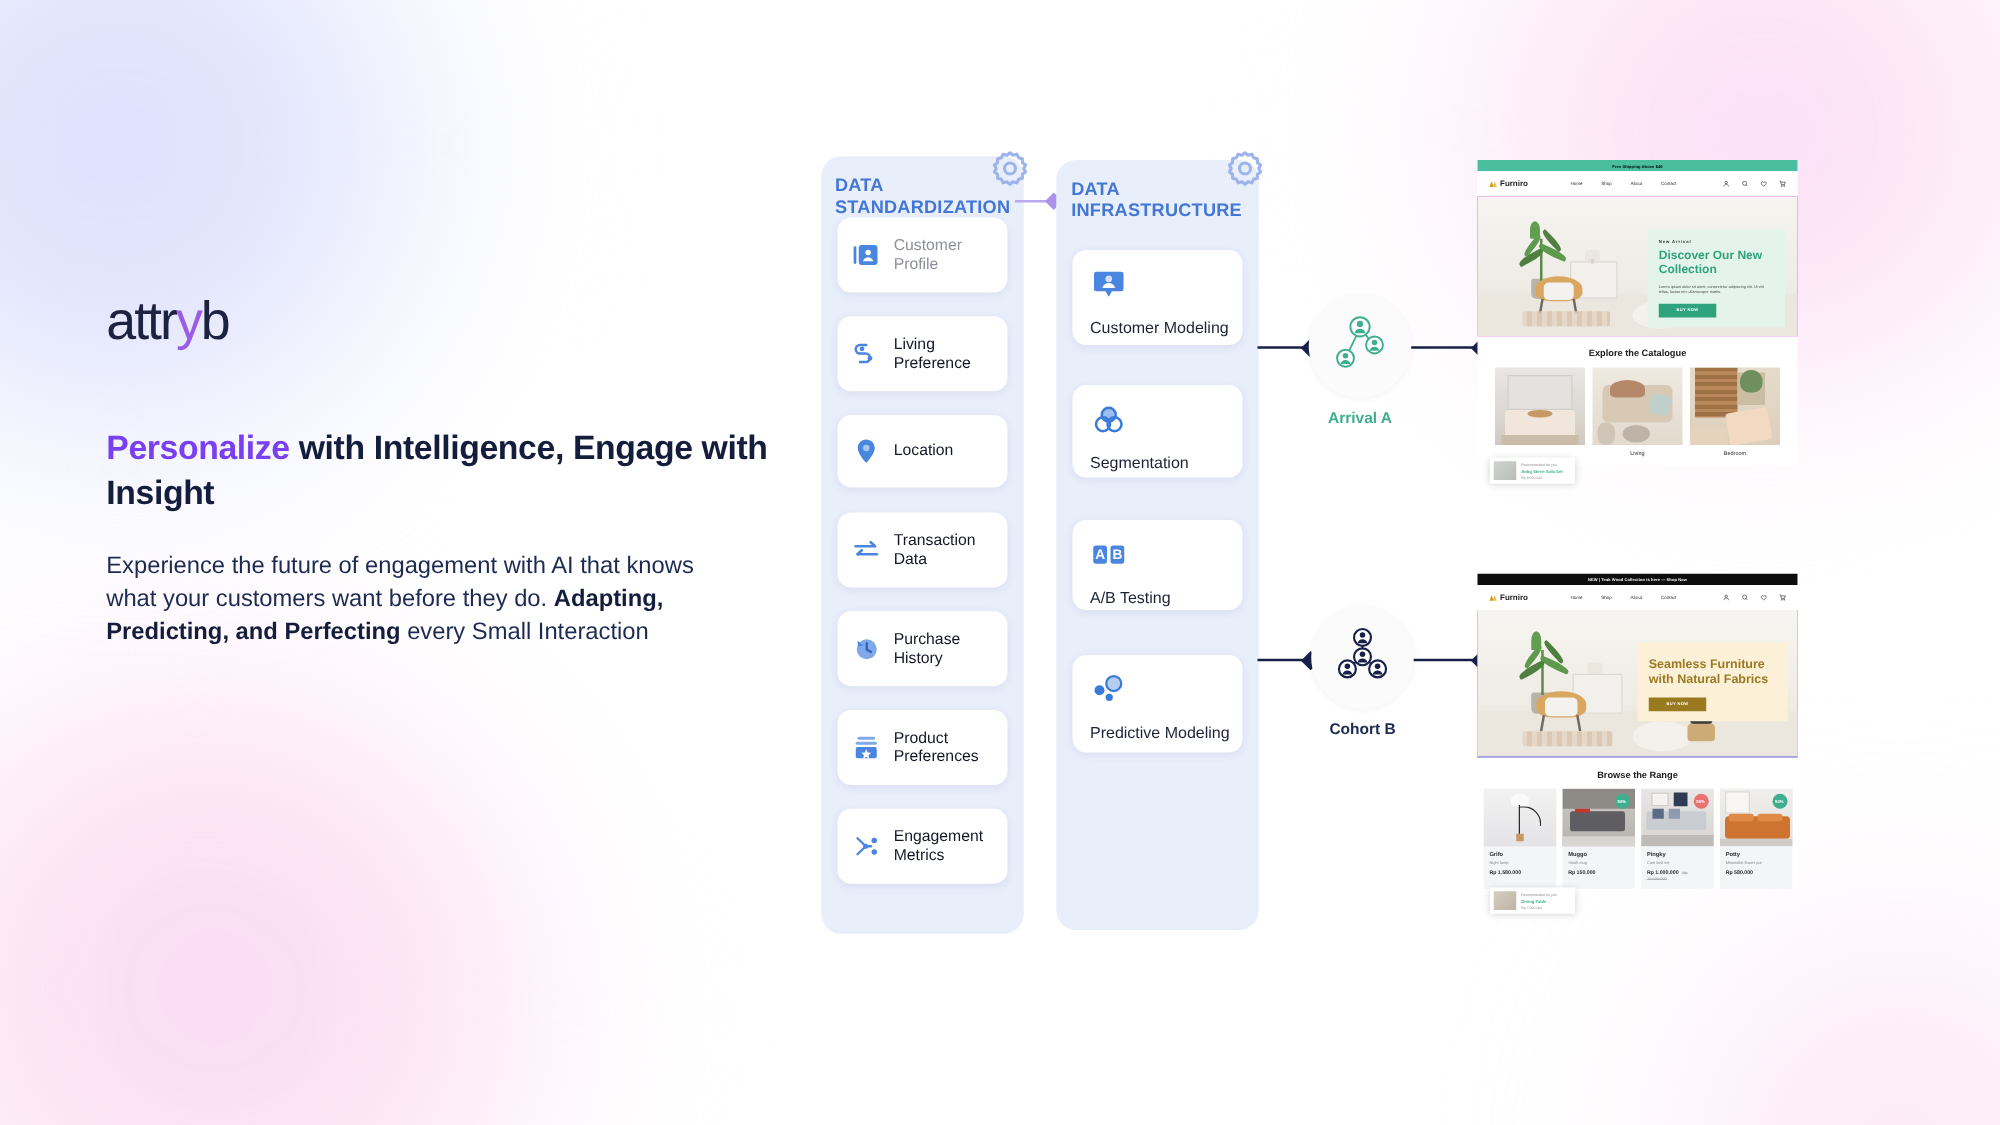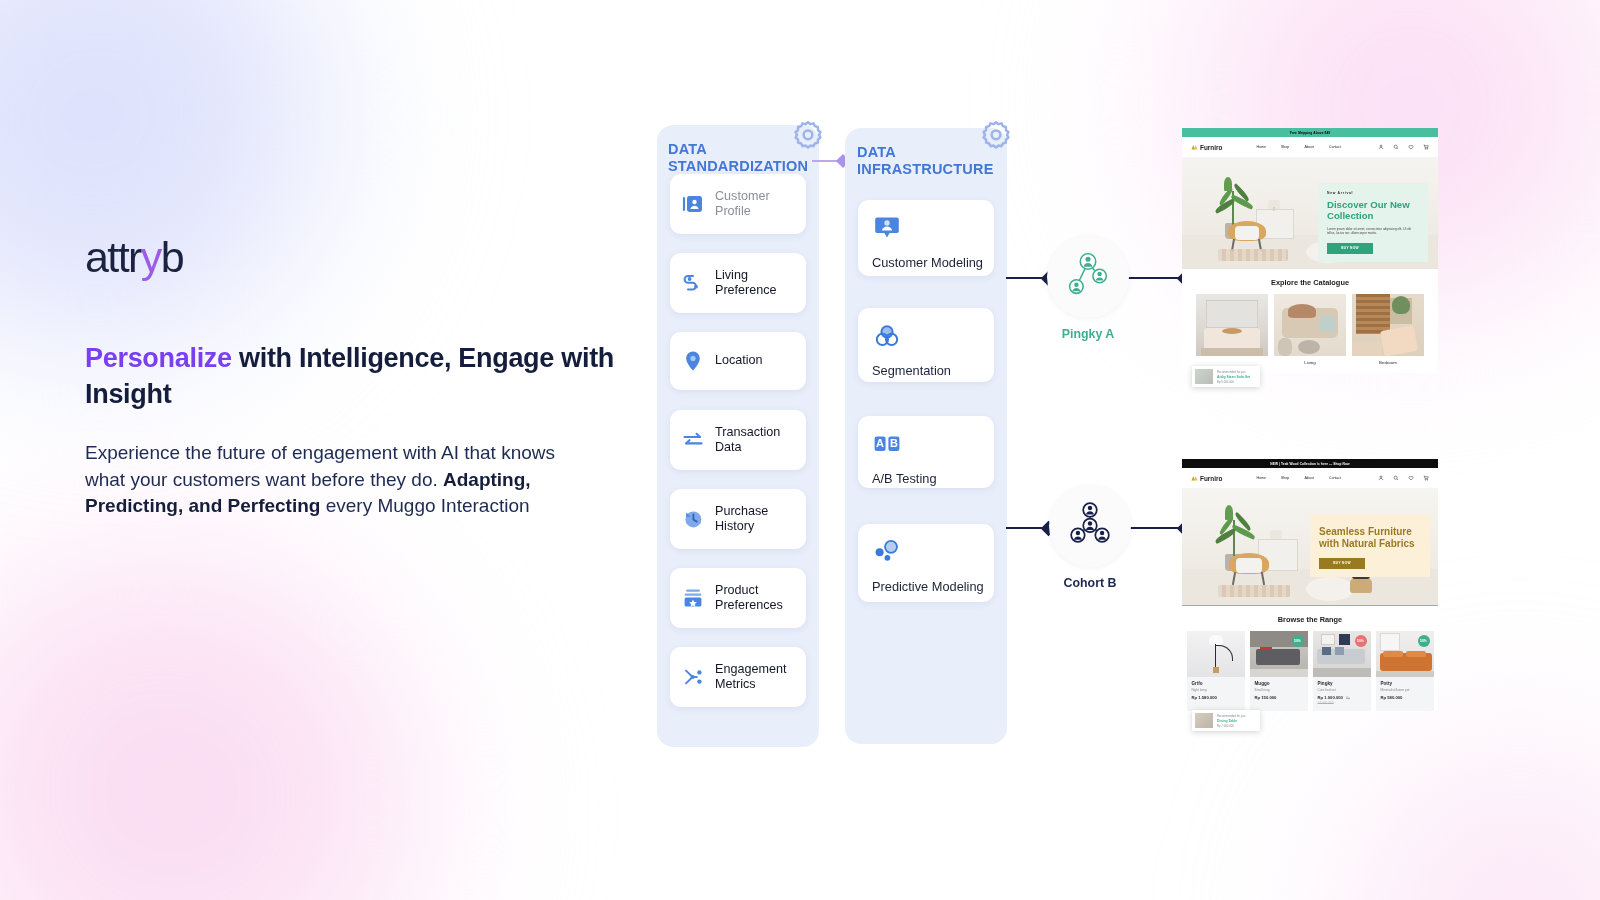--- a/index.html
+++ b/index.html
@@ -148,21 +148,21 @@
   <div class="blob blob-pink-tr"></div>
   <div class="blob blob-pink-bl"></div>
   <div class="blob blob-pink-br"></div>
 </div>
 
 <div class="hero">
   <div class="logo"><span>attr</span><span class="y">y</span><span>b</span></div>
 
   <h1 class="headline"><span class="hl-accent">Personalize</span><span> with Intelligence, Engage with Insight</span></h1>
 
-  <p class="subcopy"><span>Experience the future of engagement with AI that knows what your customers want before they do. </span><b>Adapting, Predicting, and Perfecting</b><span> every Muggo Interaction</span></p>
+  <p class="subcopy"><span>Experience the future of engagement with AI that knows what your customers want before they do. </span><b>Adapting, Predicting, and Perfecting</b><span> every Small Interaction</span></p>
 </div>
 
 <div class="diagram">
 
   <div class="column col-std">
     <div class="col-title">DATA STANDARDIZATION</div>
 
     <div class="card" style="top:49px;height:60px;">
       <div class="card-row">
         <span class="card-icon">
@@ -350,21 +350,21 @@
             <circle cx="30" cy="13.6" r="2.6"></circle>
               <path d="M25.4 21.4c.6-2.6 2.4-3.8 4.6-3.8s4 1.2 4.6 3.8z"></path>
             <circle cx="18" cy="40" r="2.3"></circle>
               <path d="M13.9 46.8c.5-2.3 2.1-3.3 4.1-3.3s3.6 1 4.1 3.3z"></path>
             <circle cx="42" cy="29" r="2.3"></circle>
               <path d="M37.9 35.8c.5-2.3 2.1-3.3 4.1-3.3s3.6 1 4.1 3.3z"></path>
           </g>
         </svg>
       </span>
     </div>
-    <div class="cohort-label">Pingky A</div>
+    <div class="cohort-label">Arrival A</div>
   </div>
 
   <div class="cohort cohort-b" style="left:1049px;top:485px;">
     <div class="cohort-circle">
       <span>
         <svg viewBox="0 0 60 60" width="58" height="58" fill="none">
           <path d="M30 19v11 M30 32 L18.5 40 M30 32 L41.5 40" stroke="#18204a" stroke-width="1.5"></path>
           <g stroke="#18204a" stroke-width="1.8" fill="#fff">
             <circle cx="30" cy="15.5" r="7"></circle>
               <circle cx="30" cy="31.5" r="7"></circle>

